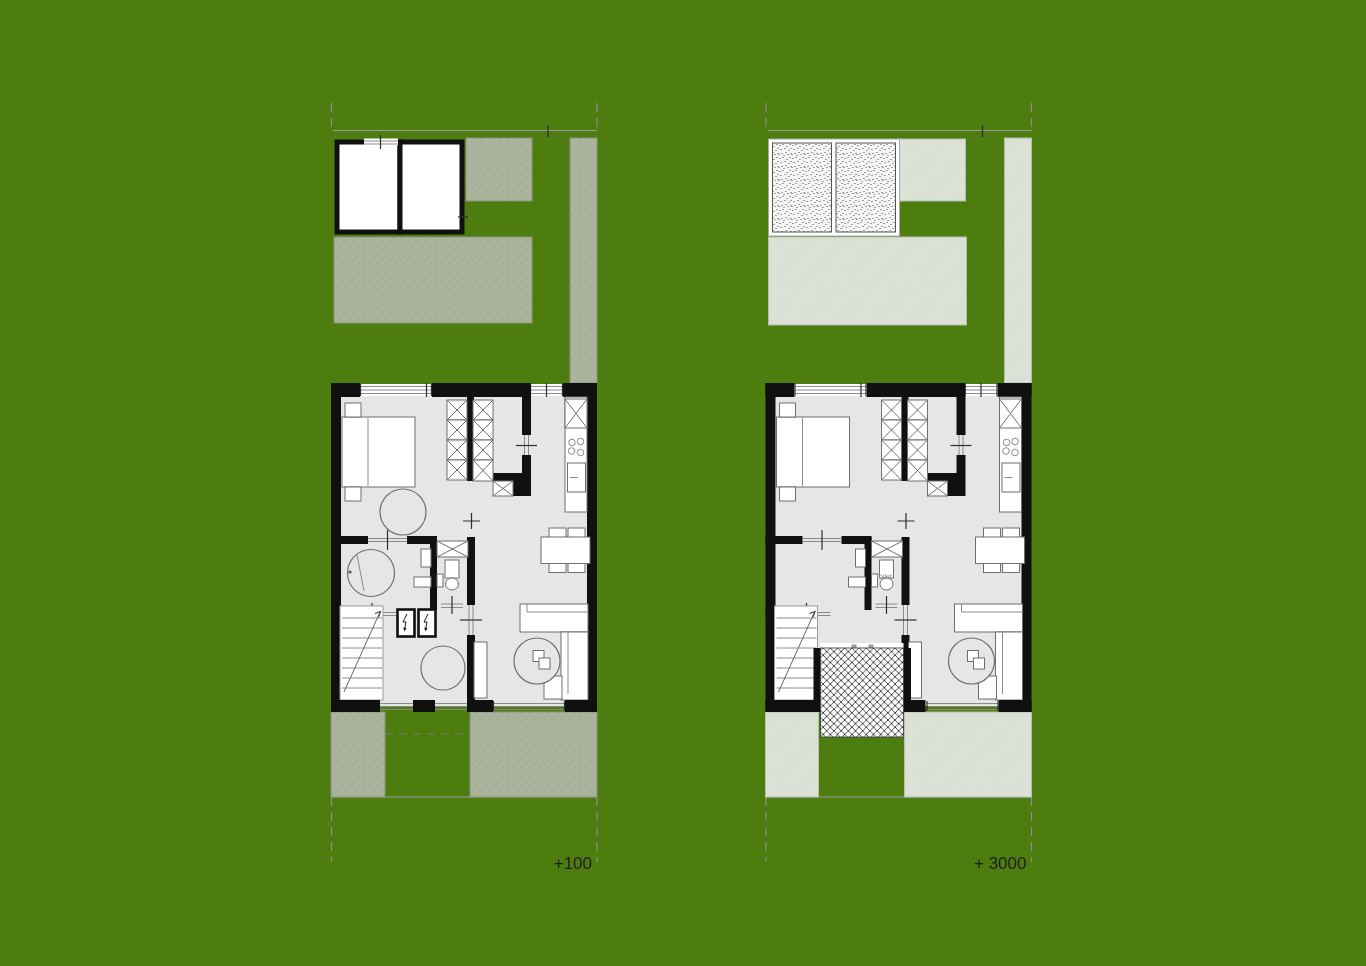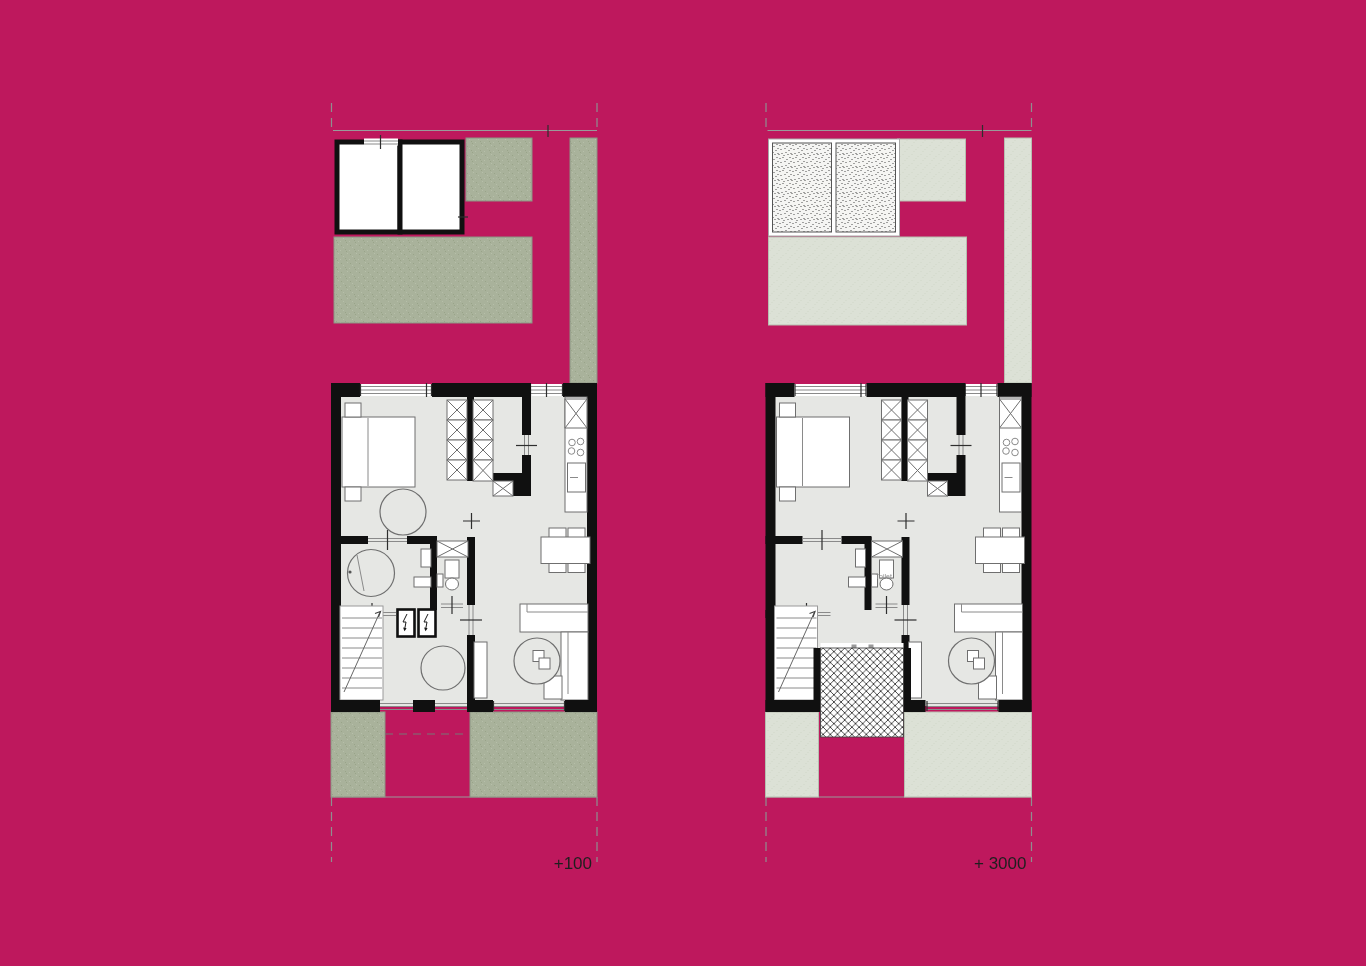--- a/index.html
+++ b/index.html
@@ -1,16 +1,16 @@
 <!DOCTYPE html>
 <html style="--wall: #101010; --floor: #e6e7e4; --garden_dark: #a9b29b; --garden_dark_dot: #99a489; --garden_dark_dot2: #b6bfa9; --garden_dark_stroke: #8c9483; --garden_light: #dce1d6; --garden_light_dot: #cfd6c8; --garden_light_stroke: #b7beb0; --line: #8a8a8a; --furn_stroke: #6f6f6f; --text: #1f1f1f; --stipple_dot: #4a4a4a; --hatch_line: #3a3a3a;"><head>
 <meta charset="utf-8">
 <style>
   html,body{margin:0;padding:0;background:#ffffff;}
-  .page{position:relative;width:1366px;height:966px;background:#be185d;overflow:hidden;
+  .page{position:relative;width:1366px;height:966px;background:#4d7c0f;overflow:hidden;
         font-family:"Liberation Sans", sans-serif;}
   svg{display:block;}
   .wall{fill:var(--wall,#101010);stroke:none;}
   .floorfill{fill:var(--floor,#e6e7e4);}
   .furn{fill:#ffffff;stroke:var(--furn_stroke,#6f6f6f);stroke-width:1;}
   .floorfurn{fill:var(--floor,#e6e7e4);stroke:var(--furn_stroke,#6f6f6f);stroke-width:1.2;}
   .thin{stroke:var(--line,#8a8a8a);stroke-width:1;fill:none;}
   .tick{stroke:#2e2e2e;stroke-width:1.2;fill:none;}
   .bound{stroke:#9a9a9a;stroke-width:1;fill:none;}
   .dash{stroke:#8f8f8f;stroke-width:1.2;fill:none;stroke-dasharray:9 6;}

